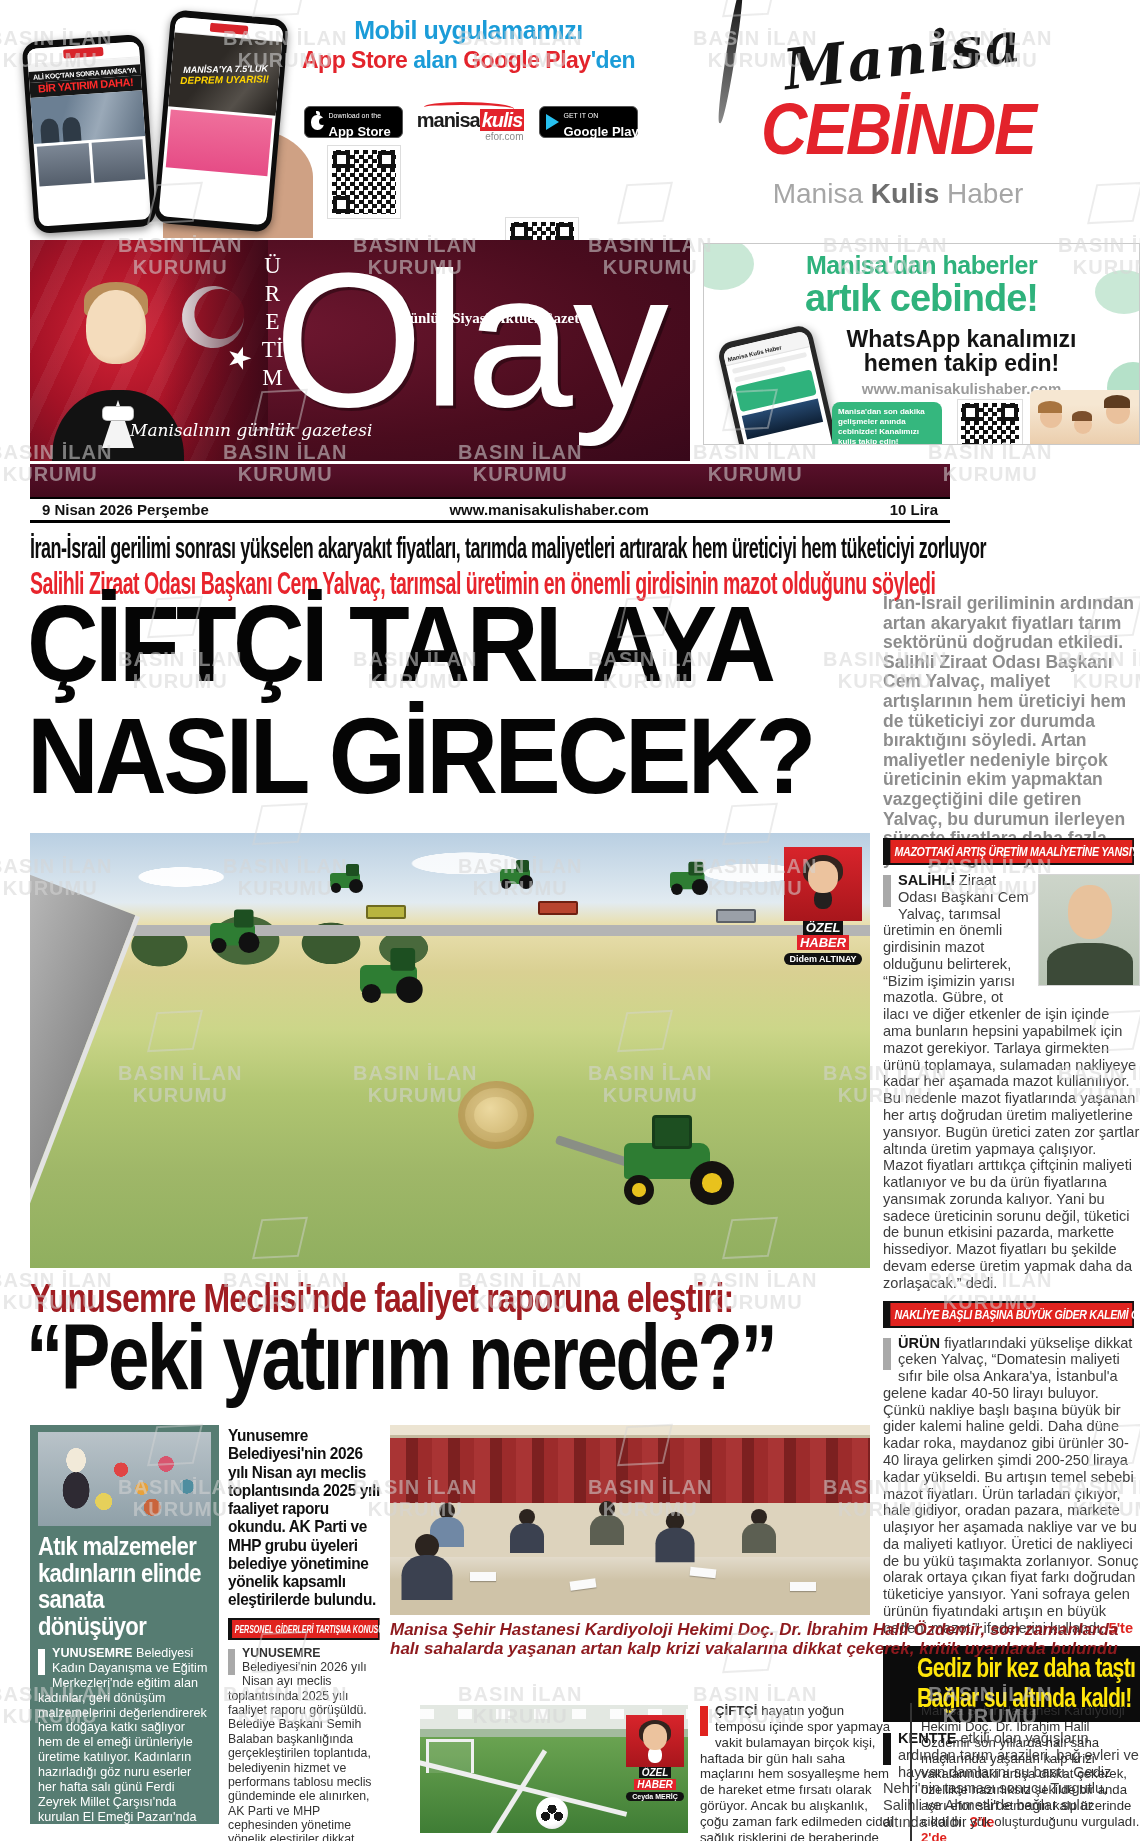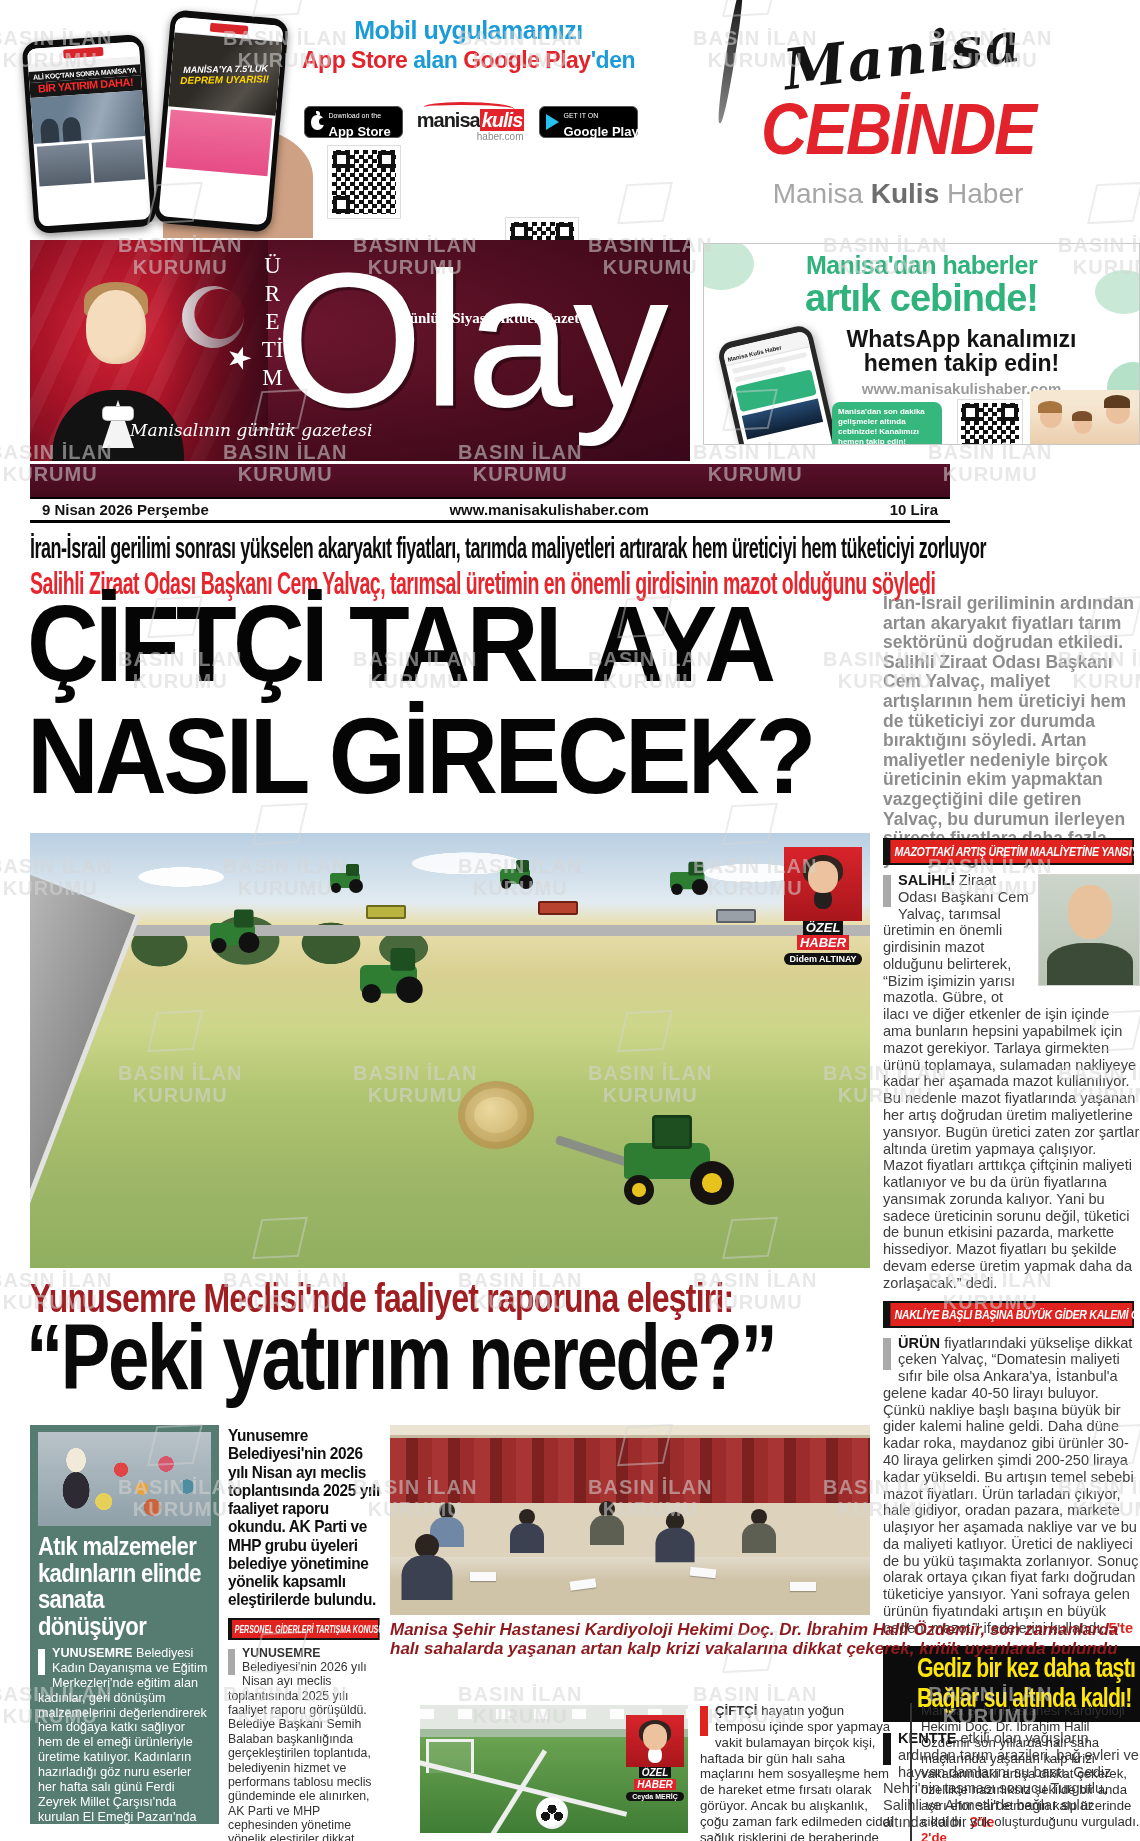--- a/index.html
+++ b/index.html
@@ -356,21 +356,21 @@
 
     <div class="abs badges">
       <div class="store-badge">
         <span class="ic-apple"></span>
         <span class="sb-txt"><span class="sb-top">Download on the</span><br>
         <span class="sb-main">App Store</span></span>
       </div>
       <div class="mk-logo">
         <span class="mk-swoosh"></span>
         <span class="mk-line"><span class="mk-w1">manisa</span><span class="mk-w2">kulis</span></span>
-        <span class="mk-w3">haber.com</span>
+        <span class="mk-w3">efor.com</span>
       </div>
       <div class="store-badge">
         <span class="ic-play"></span>
         <span class="sb-txt"><span class="sb-top">GET IT ON</span><br>
         <span class="sb-main">Google Play</span></span>
       </div>
     </div>
 
     <div class="abs qr qr1">
         <i class="tl"></i>
@@ -426,21 +426,21 @@
     <div class="wa-url">www.manisakulishaber.com</div>
     <div class="wa-phone">
       <div class="wap-s">
         <div class="wap-head">Manisa Kulis Haber</div>
         <div class="wap-line"></div>
           <div class="wap-line" style="width:60%"></div>
         <div class="wap-bub"></div>
         <div class="wap-img"></div>
       </div>
     </div>
-    <div class="wa-bubble">Manisa'dan son dakika gelişmeler altında cebinizde! Kanalımızı hemen takip edin!</div>
+    <div class="wa-bubble">Manisa'dan son dakika gelişmeler anında cebinizde! Kanalımızı kulis takip edin!</div>
     <div class="qr wa-qr">
         <i class="tl"></i>
         <i class="tr"></i>
         <i class="bl"></i>
       </div>
     <div class="wa-family">
       <span class="fam-h fh1"></span>
         <span class="fam-h fh2"></span>
         <span class="fam-h fh3"></span>
     </div>

